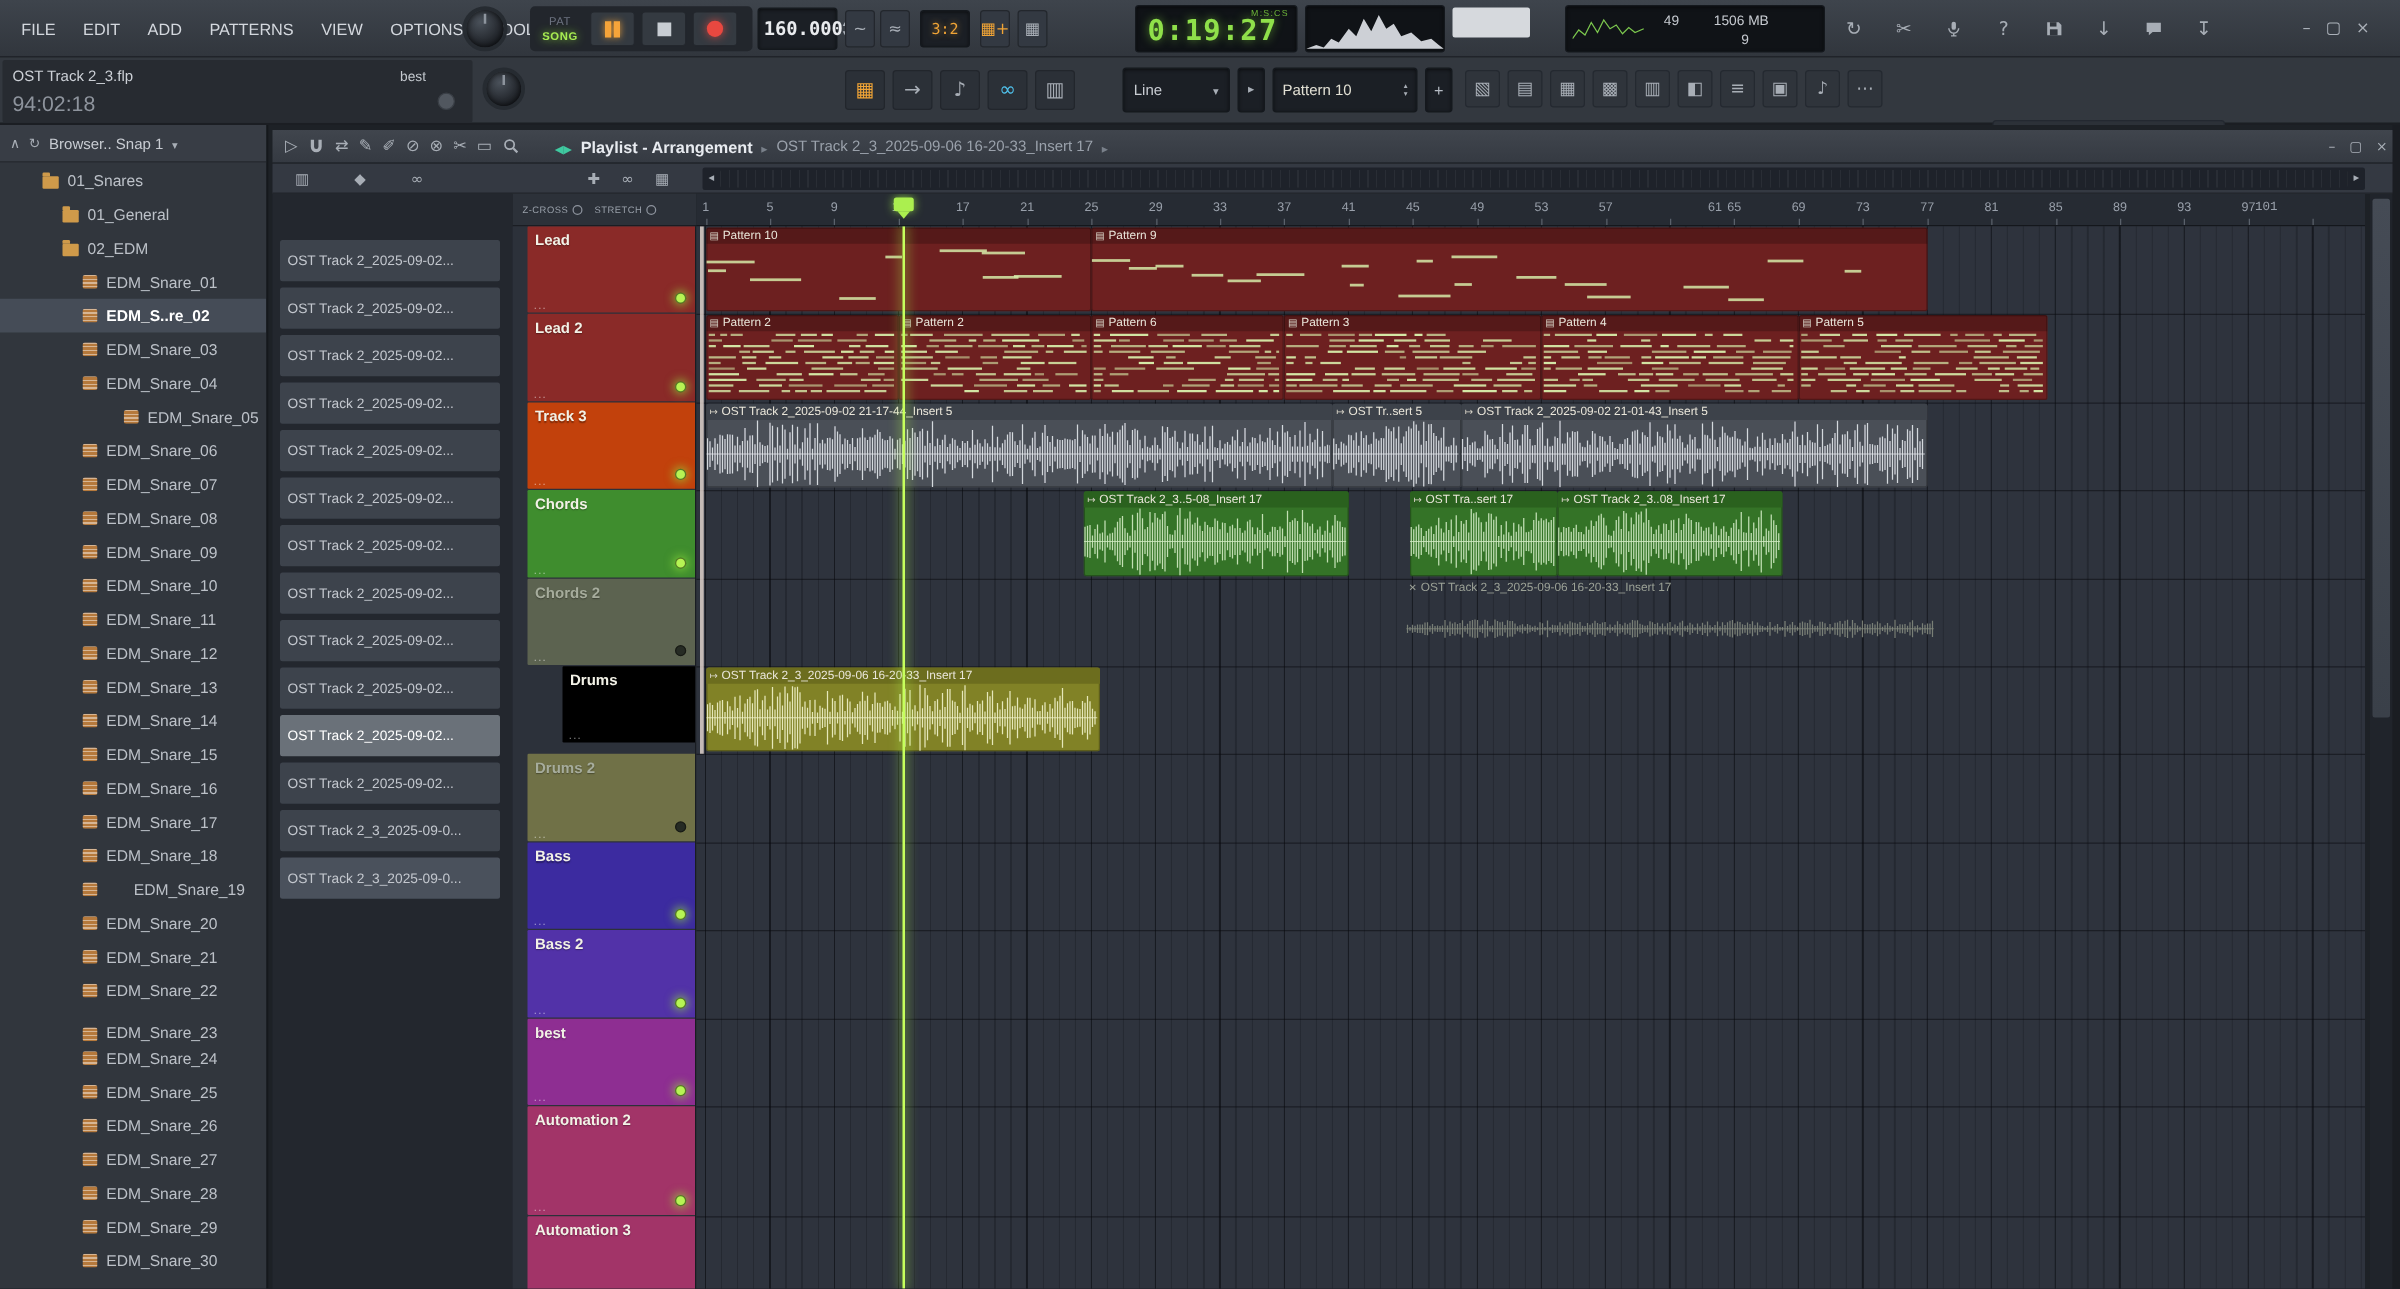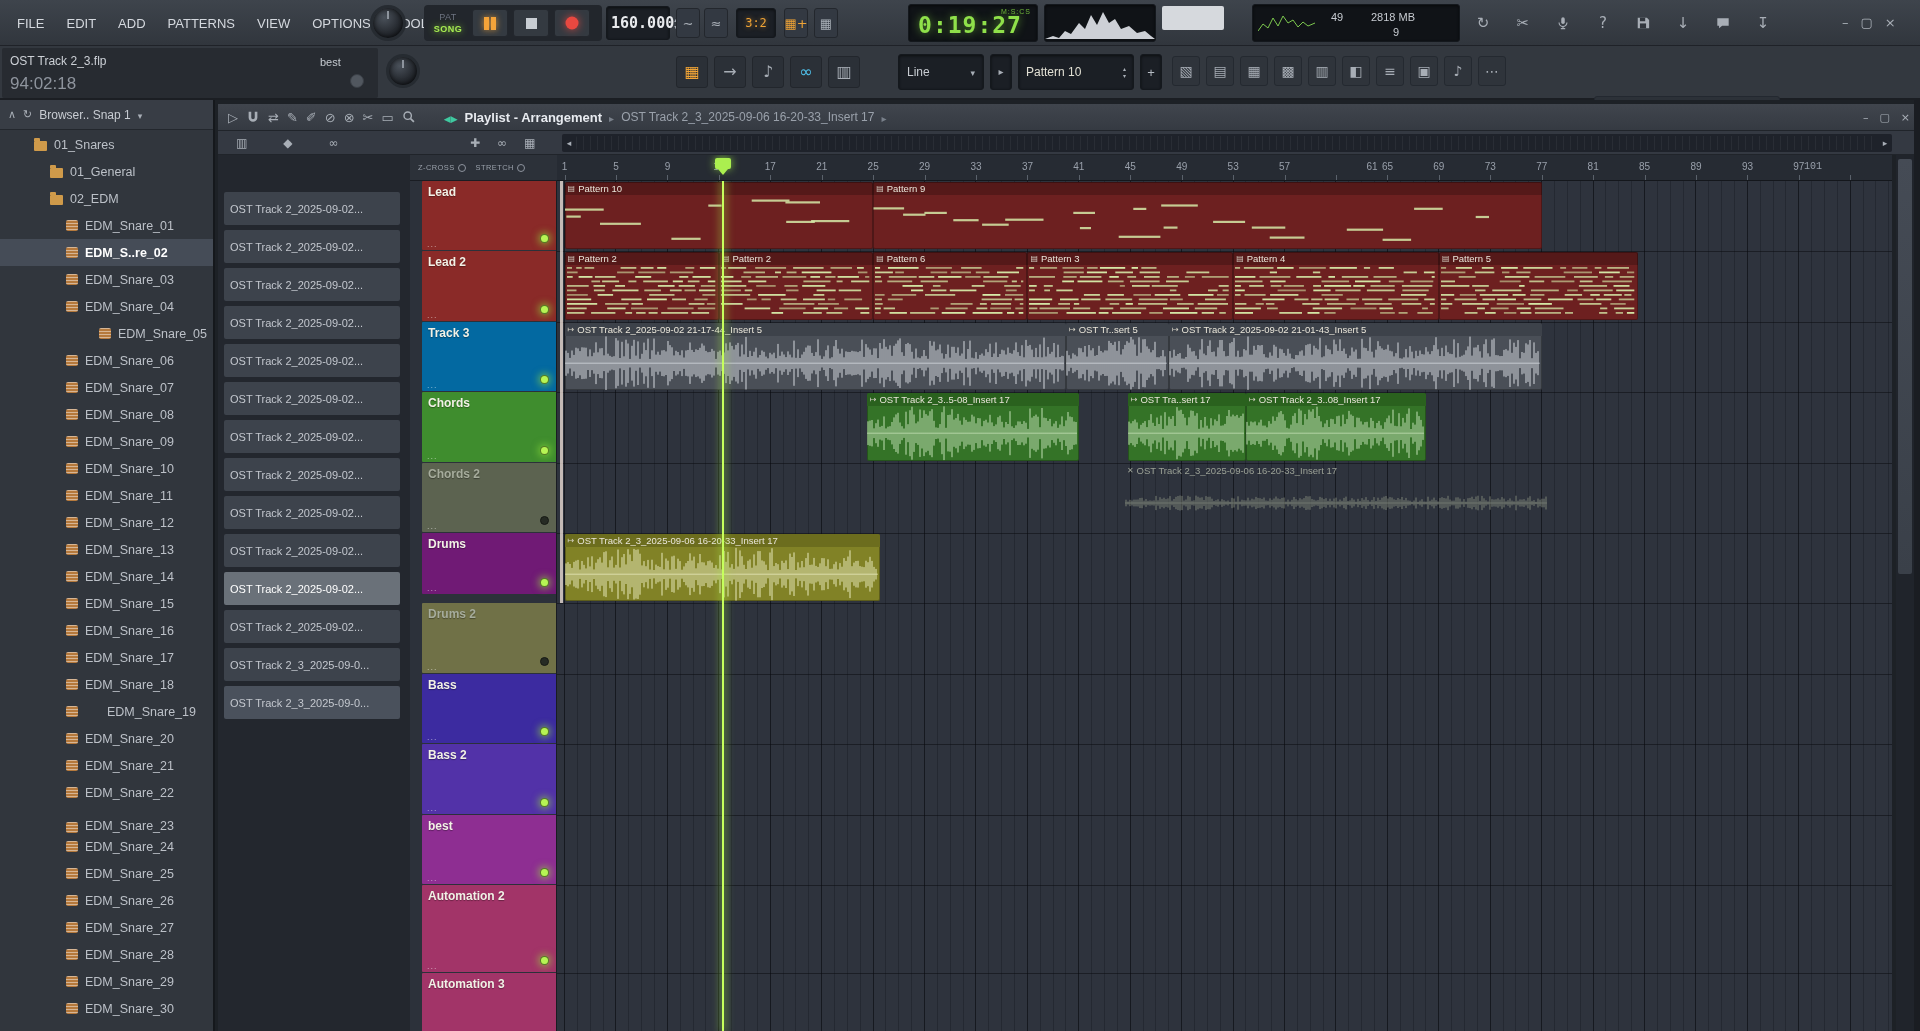--- a/index.html
+++ b/index.html
@@ -153,21 +153,21 @@
       <svg width="110" height="36">
           <path d="M0 34 L8 31 14 33 20 26 26 29 34 18 40 24 46 10 52 20 58 7 64 18 70 14 76 24 84 21 92 28 100 26 106 31 110 34 Z" fill="#e2e6eb" opacity="0.9"></path>
         </svg>
     </div>
     <div style="position:absolute;left:1162px;top:6px;width:62px;height:24px;background:#d6d9dd;border-radius:2px;"></div>
     <div class="inset" style="left:1252px;top:4px;width:208px;height:38px;background:#101317;">
       <svg width="58" height="26" style="position:absolute;left:5px;top:6px;">
           <polyline points="0,20 5,13 10,17 15,7 20,15 25,5 30,12 35,9 40,16 45,11 50,15 57,12" stroke="#7cc84e" stroke-width="1" fill="none"></polyline>
         </svg>
       <span style="position:absolute;left:78px;top:6px;font-size:11px;color:#c7cbd1;">49</span>
-      <span style="position:absolute;left:118px;top:6px;font-size:11px;color:#c7cbd1;">2818 MB</span>
+      <span style="position:absolute;left:118px;top:6px;font-size:11px;color:#c7cbd1;">1506 MB</span>
       <span style="position:absolute;left:140px;top:21px;font-size:11px;color:#c7cbd1;">9</span>
     </div>
     <div id="top-icons" style="position:absolute;left:1468px;top:8px;display:flex;gap:10px;">
         <span class="icon" style="font-size: 15px;">↻</span>
         <span class="icon" style="font-size: 15px;">✂</span>
         <span class="icon" style="font-size: 15px;">
           <svg viewBox="0 0 16 16">
             <rect x="6" y="1.5" width="4" height="7.5" rx="2" fill="currentColor"></rect>
             <path d="M3.5 7.5a4.5 4.5 0 0 0 9 0" fill="none" stroke="currentColor" stroke-width="1.3"></path>
             <path d="M8 12v2.5M5.5 14.5h5" stroke="currentColor" stroke-width="1.3" fill="none"></path>
@@ -573,36 +573,36 @@
       <div class="thead" style="top: 0px; height: 69.4px; background: rgb(138, 42, 40);">
         <div class="tname">Lead</div>
         <div class="tgrip">...</div>
         <div class="led on"></div>
       </div>
       <div class="thead" style="top: 70.4px; height: 69.4px; background: rgb(138, 42, 40);">
         <div class="tname">Lead 2</div>
         <div class="tgrip">...</div>
         <div class="led on"></div>
       </div>
-      <div class="thead" style="top: 140.8px; height: 69.4px; background: #0369a1;">
+      <div class="thead" style="top: 140.8px; height: 69.4px; background: #c2410c;">
         <div class="tname">Track 3</div>
         <div class="tgrip">...</div>
         <div class="led on"></div>
       </div>
       <div class="thead" style="top: 211.2px; height: 69.4px; background: rgb(63, 141, 46);">
         <div class="tname">Chords</div>
         <div class="tgrip">...</div>
         <div class="led on"></div>
       </div>
       <div class="thead muted" style="top: 281.6px; height: 69.4px; background: rgb(92, 99, 80);">
         <div class="tname">Chords 2</div>
         <div class="tgrip">...</div>
         <div class="led off"></div>
       </div>
-      <div class="thead" style="top: 352px; height: 61px; background: #701a75;">
+      <div class="thead" style="top: 352px; height: 61px; background: #000000; margin-left: 28px;">
         <div class="tname">Drums</div>
         <div class="tgrip">...</div>
         <div class="led on"></div>
       </div>
       <div class="thead muted" style="top: 422.4px; height: 69.4px; background: rgb(112, 113, 71);">
         <div class="tname">Drums 2</div>
         <div class="tgrip">...</div>
         <div class="led off"></div>
       </div>
       <div class="thead" style="top: 492.8px; height: 69.4px; background: rgb(60, 43, 160);">

